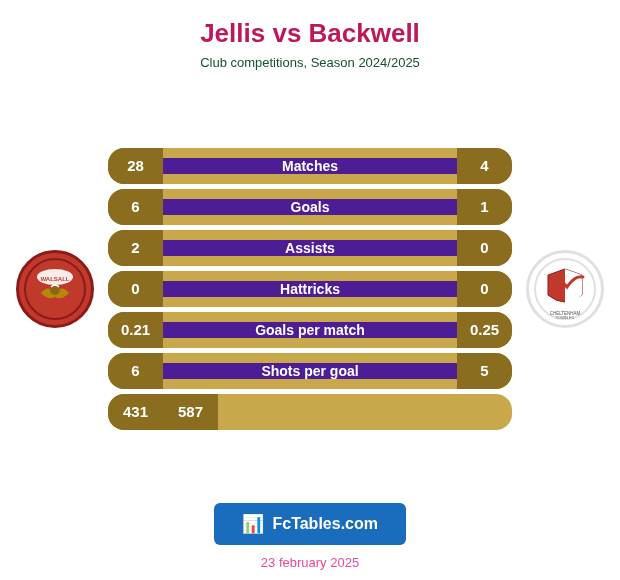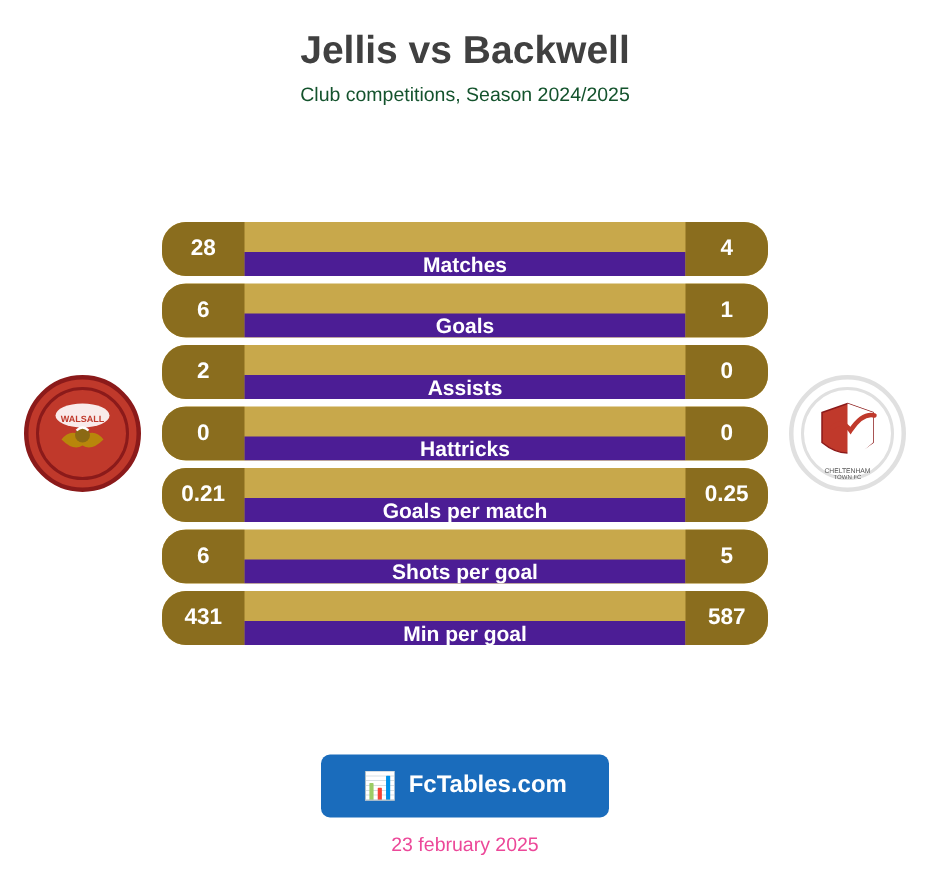--- a/index.html
+++ b/index.html
@@ -17,21 +17,21 @@
       display: flex;
       flex-direction: column;
       align-items: center;
       padding: 18px 10px 10px;
       background: #fff;
     }
 
     .title {
       font-size: 26px;
       font-weight: bold;
-      color: #404040;
+      color: #be185d;
       margin-bottom: 6px;
     }
 
     .subtitle {
       font-size: 13px;
       color: #14532d;
       margin-bottom: 18px;
     }
 
     .stats-section {
@@ -77,21 +77,21 @@
       flex: 1;
       display: flex;
       flex-direction: column;
       gap: 5px;
       padding: 0 8px;
     }
 
     .stat-row {
       display: flex;
       flex-direction: row;
-      align-items: flex-end;
+      align-items: center;
       background: #c8a84b;
       border-radius: 16px;
       overflow: hidden;
       height: 36px;
     }
 
     .stat-left {
       width: 55px;
       text-align: center;
       color: #fff;
@@ -201,21 +201,20 @@
         <div class="stat-label">Goals per match</div>
         <div class="stat-right">0.25</div>
       </div>
       <div class="stat-row">
         <div class="stat-left">6</div>
         <div class="stat-label">Shots per goal</div>
         <div class="stat-right">5</div>
       </div>
       <div class="stat-row">
         <div class="stat-left">431</div>
-        <div class="stat-label">Min per goal</div>
         <div class="stat-right">587</div>
       </div>
     </div>
 
     <div class="logos">
       <div class="logo-circle logo-right">
         <svg viewBox="0 0 64 64" width="64" height="64">
           <circle cx="32" cy="32" r="30" fill="#fff" stroke="#e0e0e0" stroke-width="2"></circle>
 
           <path d="M15 18 L32 12 L49 18 L49 38 Q32 52 15 38 Z" fill="#c0392b" stroke="#8b1a1a" stroke-width="1"></path>

